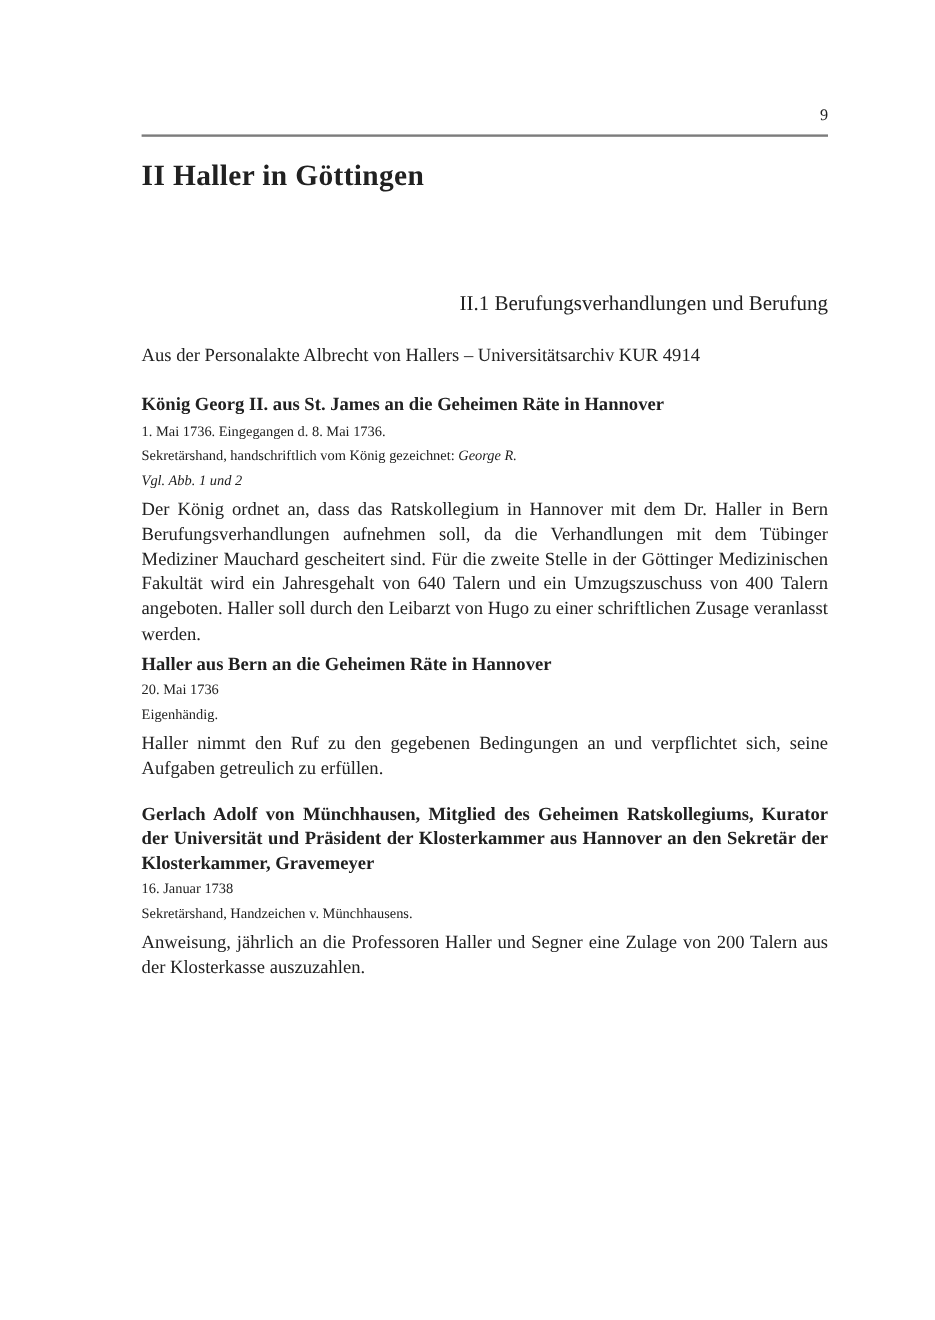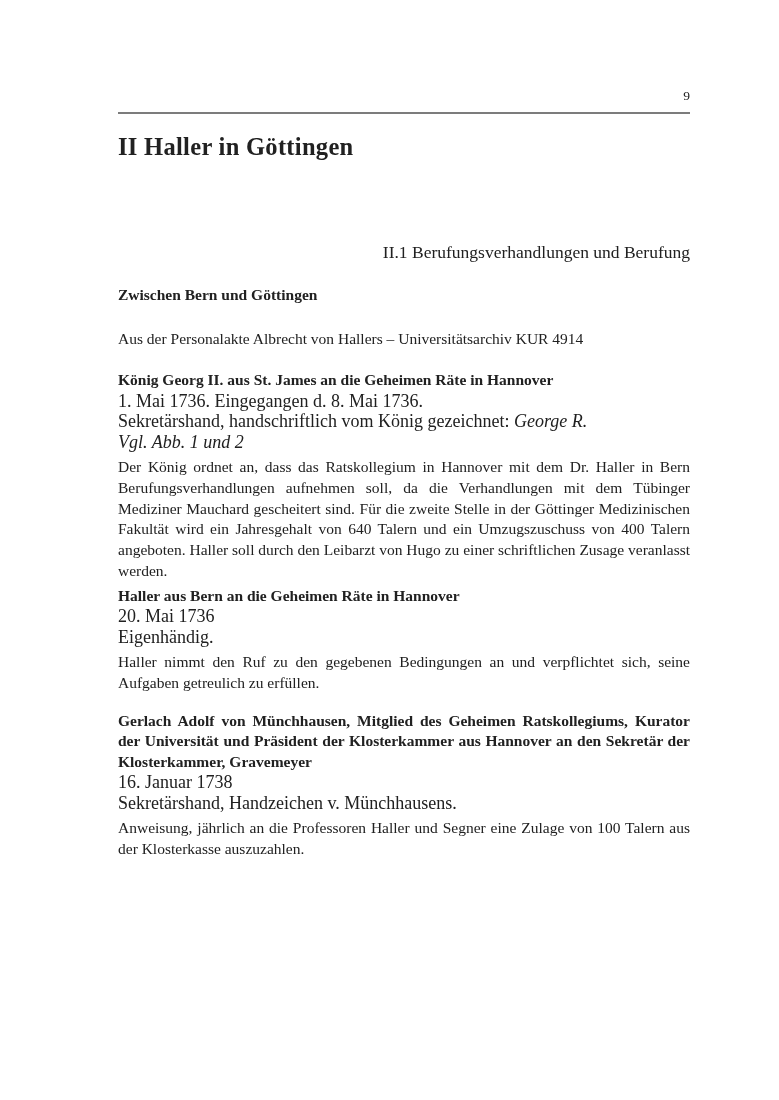--- a/index.html
+++ b/index.html
@@ -68,21 +68,21 @@
   .entry-gap-4 { margin-top: 16px; }
   .entry-heading {
     margin: 0;
     font-size: 15.5px;
     font-weight: bold;
     line-height: 20.5px;
     text-align: justify;
   }
   .meta {
     margin: 0;
-    font-size: 18px;
+    font-size: 12px;
     line-height: 20.5px;
   }
   .ref, .sig { font-style: italic; }
   .summary {
     margin: 5px 0 0 0;
     font-size: 15.5px;
     line-height: 20.8px;
     text-align: justify;
   }
   .summary.indent {
@@ -96,21 +96,20 @@
 <div class="sheet">
   <div class="content">
 
     <div class="page-number">9</div>
     <hr class="rule">
 
     <h1 class="chapter-title">II Haller in Göttingen</h1>
 
     <h2 class="section-title">II.1 Berufungsverhandlungen und Berufung</h2>
 
-    <h3 class="subsection-title">Zwischen Bern und Göttingen</h3>
 
     <p class="source-line">Aus der Personalakte Albrecht von Hallers – Universitätsarchiv KUR 4914</p>
 
     <section class="entry entry-gap-1">
       <h4 class="entry-heading">König Georg II. aus St. James an die Geheimen Räte in Hannover</h4>
       <p class="meta">1. Mai 1736. Eingegangen d. 8. Mai 1736.</p>
       <p class="meta"><span>Sekretärshand, handschriftlich vom König gezeichnet: </span><em class="sig">George R.</em></p>
       <p class="meta ref">Vgl. Abb. 1 und 2</p>
       <p class="summary">Der König ordnet an, dass das Ratskollegium in Hannover mit dem Dr. Haller in Bern Berufungsverhandlungen aufnehmen soll, da die Verhandlungen mit dem Tübinger Mediziner Mauchard gescheitert sind. Für die zweite Stelle in der Göttinger Medizinischen Fakultät wird ein Jahresgehalt von 640 Talern und ein Umzugszuschuss von 400 Talern angeboten. Haller soll durch den Leibarzt von Hugo zu einer schriftlichen Zusage veranlasst werden.</p>
     </section>
@@ -119,18 +118,18 @@
       <h4 class="entry-heading">Haller aus Bern an die Geheimen Räte in Hannover</h4>
       <p class="meta">20. Mai 1736</p>
       <p class="meta">Eigenhändig.</p>
       <p class="summary">Haller nimmt den Ruf zu den gegebenen Bedingungen an und verpflichtet sich, seine Aufgaben getreulich zu erfüllen.</p>
     </section>
 
     <section class="entry entry-gap-3">
       <h4 class="entry-heading">Gerlach Adolf von Münchhausen, Mitglied des Geheimen Ratskollegiums, Kurator der Universität und Präsident der Klosterkammer aus Hannover an den Sekretär der Klosterkammer, Gravemeyer</h4>
       <p class="meta">16. Januar 1738</p>
       <p class="meta">Sekretärshand, Handzeichen v. Münchhausens.</p>
-      <p class="summary">Anweisung, jährlich an die Professoren Haller und Segner eine Zulage von 100 Talern aus der Klosterkasse auszuzahlen.</p>
+      <p class="summary">Anweisung, jährlich an die Professoren Haller und Segner eine Zulage von 200 Talern aus der Klosterkasse auszuzahlen.</p>
     </section>
 
 
   </div>
 </div>
 
 </body></html>

